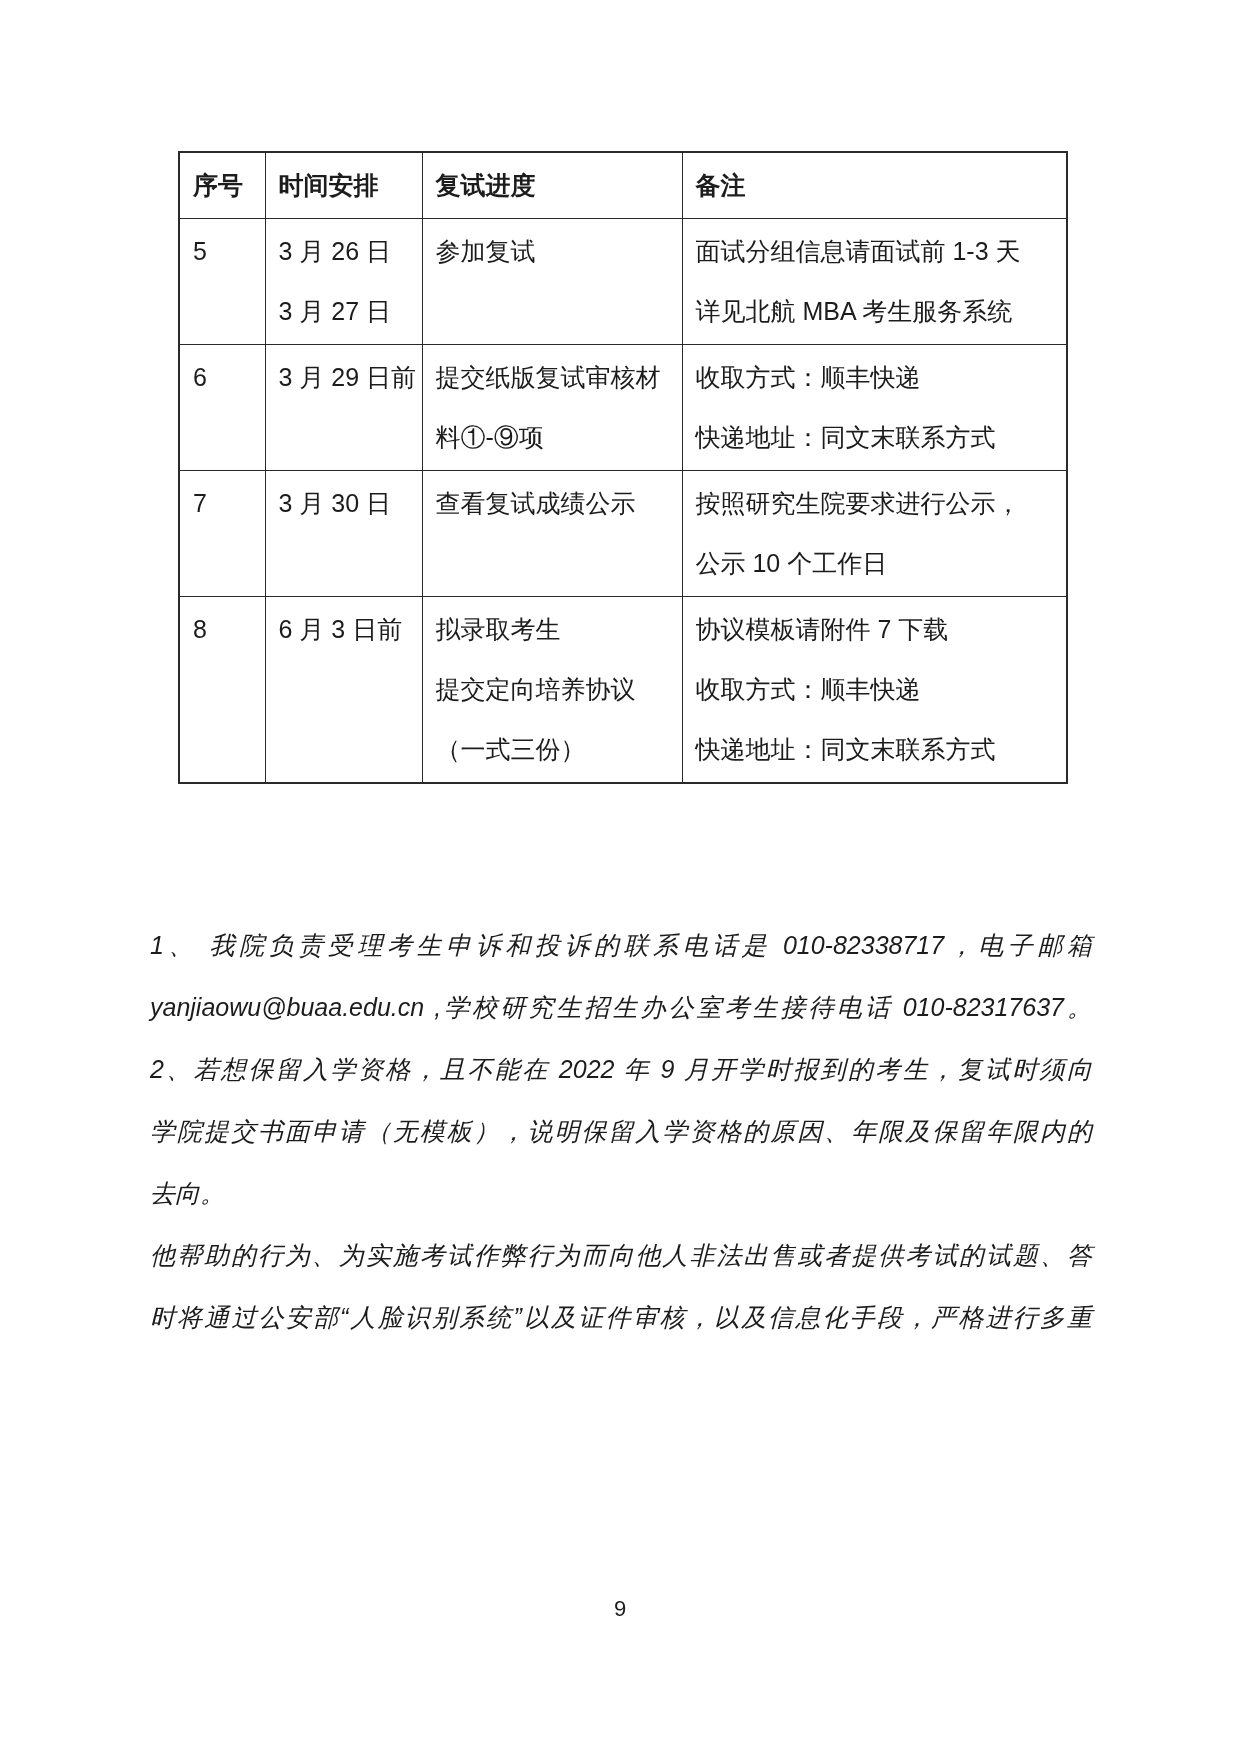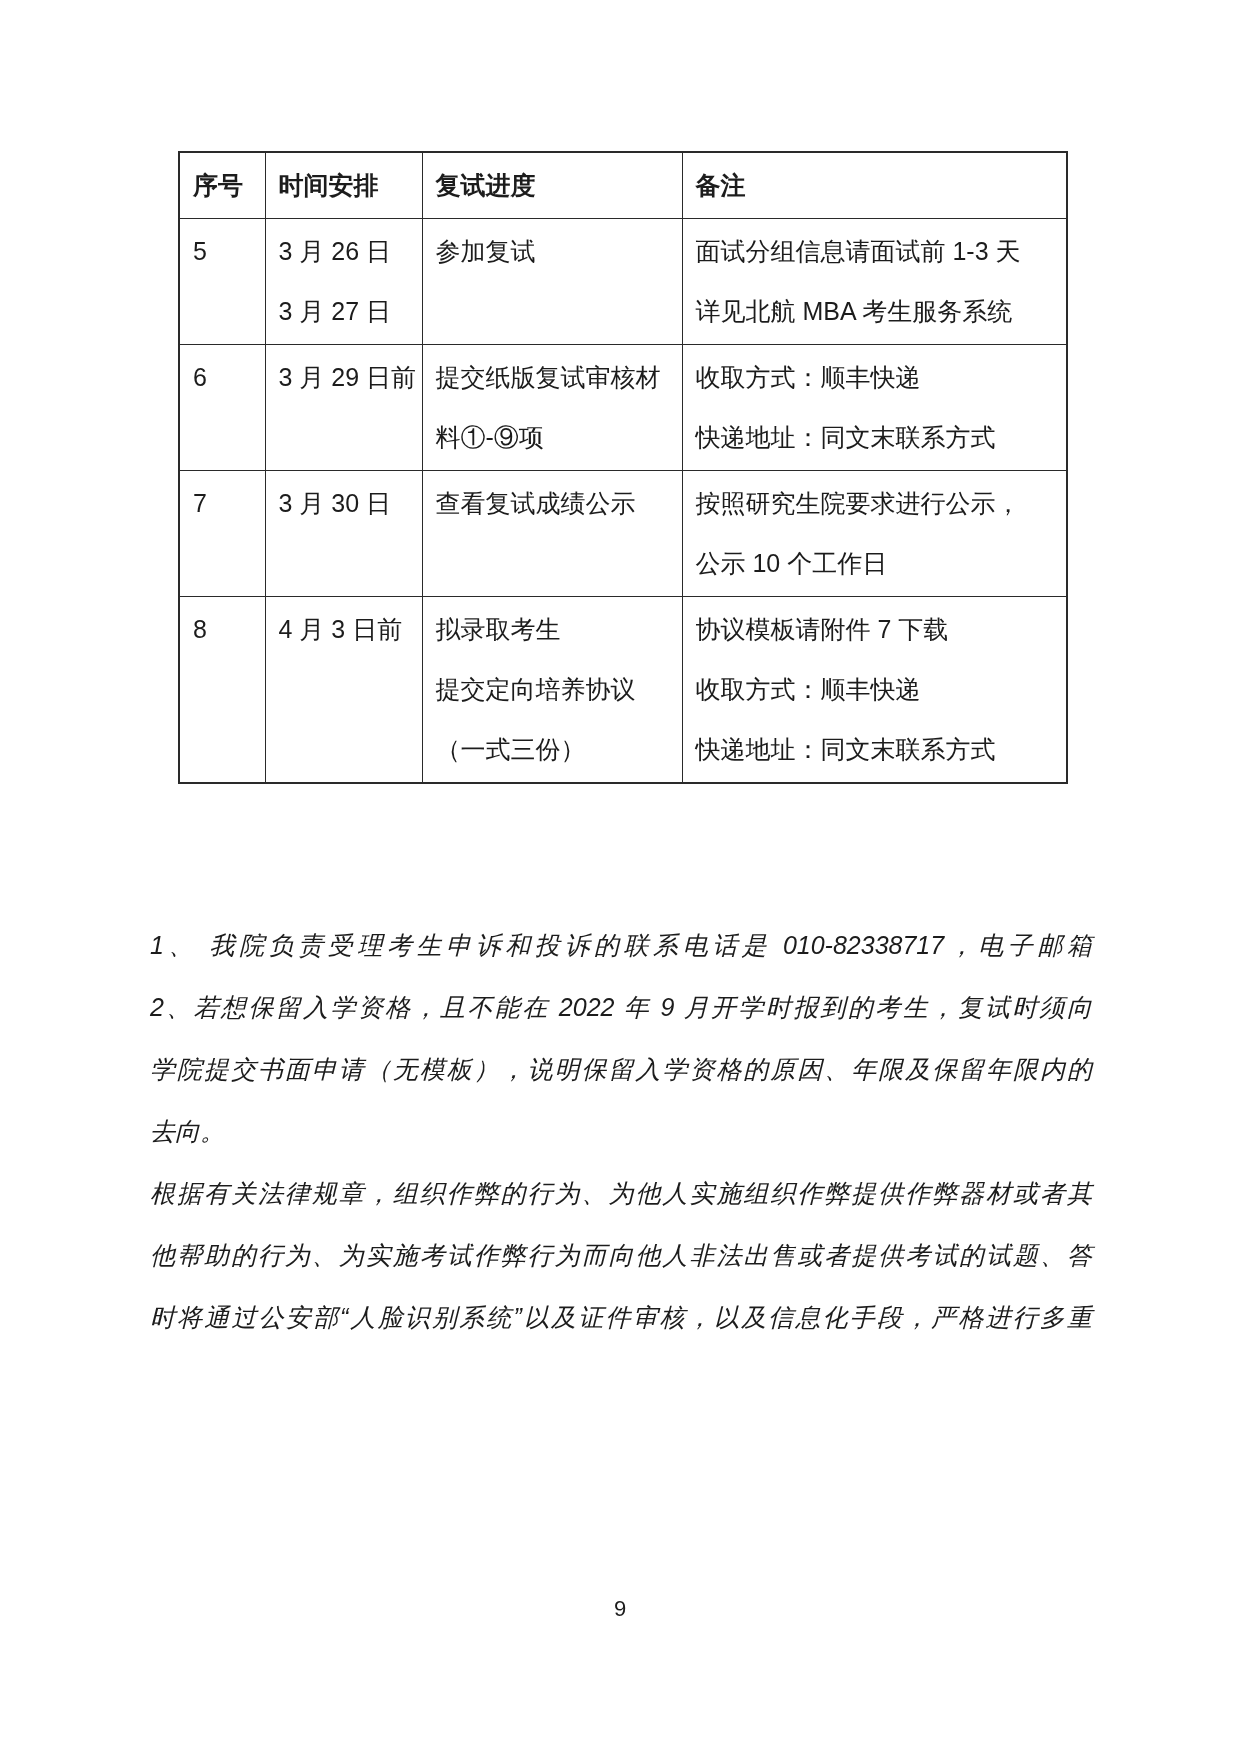--- a/index.html
+++ b/index.html
@@ -160,43 +160,43 @@
           <td>
             <div class="cl">按照研究生院要求进行公示，</div>
             <div class="cl">公示 10 个工作日</div>
           </td>
         </tr>
         <tr>
           <td>
             <div class="cl">8</div>
           </td>
           <td>
-            <div class="cl">4 月 3 日前</div>
+            <div class="cl">6 月 3 日前</div>
           </td>
           <td>
             <div class="cl">拟录取考生</div>
             <div class="cl">提交定向培养协议</div>
             <div class="cl">（一式三份）</div>
           </td>
           <td>
             <div class="cl">协议模板请附件 7 下载</div>
             <div class="cl">收取方式：顺丰快递</div>
             <div class="cl">快递地址：同文末联系方式</div>
           </td>
         </tr>
       </tbody>
     </table>
   </div>
 
 
   <div class="paragraphs">
     <div class="para-line">1、 我院负责受理考生申诉和投诉的联系电话是 010-82338717，电子邮箱</div>
+    <div class="para-line">yanjiaowu@buaa.edu.cn ,学校研究生招生办公室考生接待电话 010-82317637。</div>
     <div class="para-line">2、若想保留入学资格，且不能在 2022 年 9 月开学时报到的考生，复试时须向</div>
     <div class="para-line">学院提交书面申请（无模板），说明保留入学资格的原因、年限及保留年限内的</div>
     <div class="para-line short">去向。</div>
-    <div class="para-line">根据有关法律规章，组织作弊的行为、为他人实施组织作弊提供作弊器材或者其</div>
     <div class="para-line">他帮助的行为、为实施考试作弊行为而向他人非法出售或者提供考试的试题、答</div>
     <div class="para-line">时将通过公安部“人脸识别系统”以及证件审核，以及信息化手段，严格进行多重</div>
   </div>
 
   <div class="page-number">9</div>
 
 </div>
 
 </body></html>

